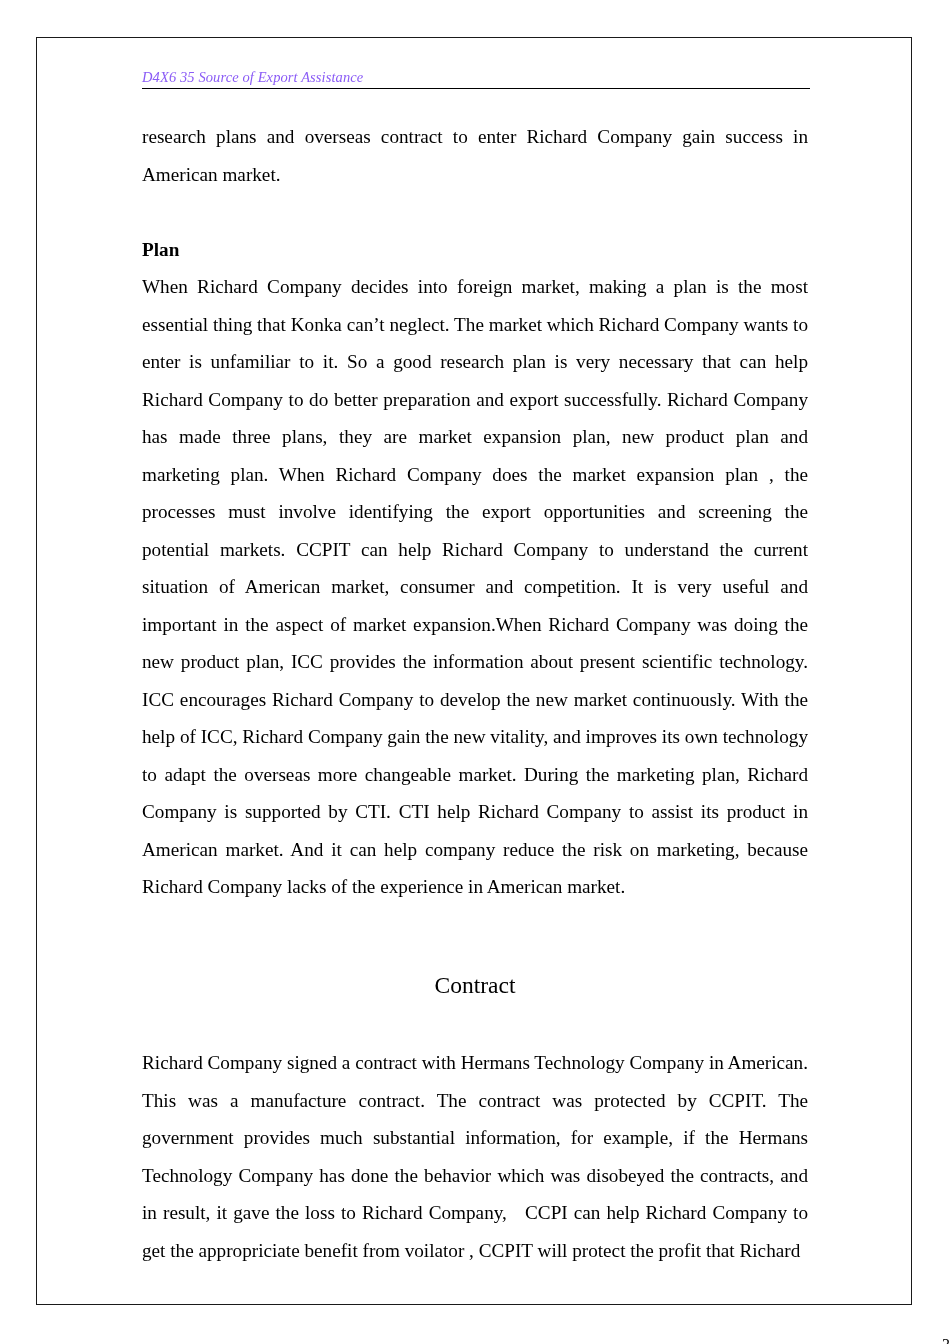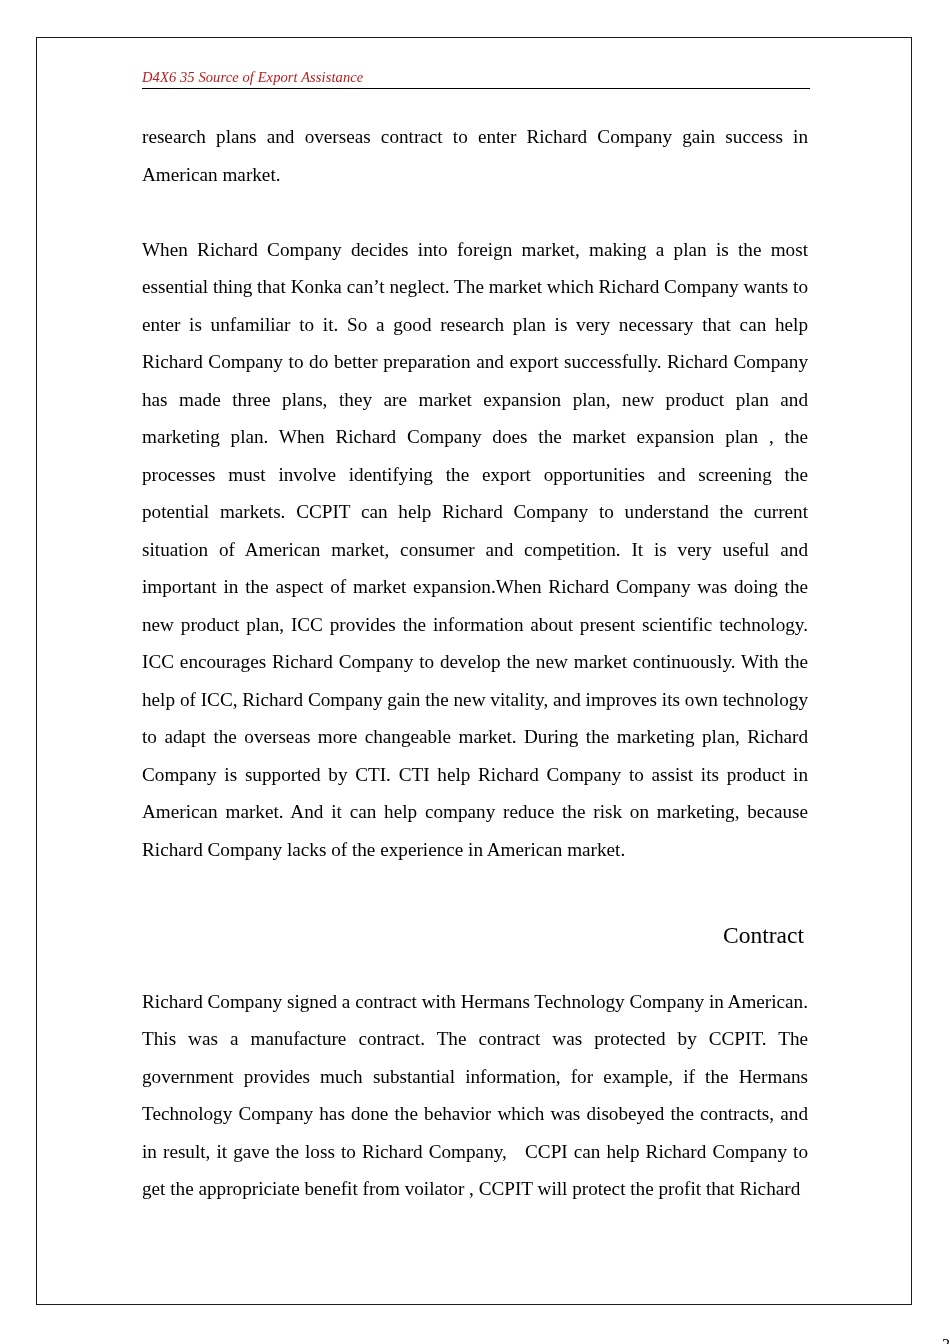--- a/index.html
+++ b/index.html
@@ -33,21 +33,21 @@
     position: absolute;
     left: 142px;
     top: 68px;
     width: 668px;
   }
   .page-header-text {
     font-style: italic;
     font-size: 14.5px;
     line-height: 19px;
     letter-spacing: 0.1px;
-    color: #b91c1c;
+    color: #8b5cf6;
     white-space: nowrap;
   }
   .page-header-rule {
     margin-top: 1px;
     width: 668px;
     height: 0;
     border-top: 1.4px solid #000000;
   }
 
   
@@ -73,25 +73,25 @@
   h3.heading-bold {
     margin: 0;
     font-size: 19.2px;
     line-height: 37.5px;
     font-weight: bold;
     text-align: left;
   }
 
   
   h2.heading-large {
-    margin: 4px;
+    margin: 16px;
     font-size: 23.5px;
     line-height: 37.5px;
     font-weight: normal;
-    text-align: right;
+    text-align: center;
   }
 
   .gap-para { height: 37.5px; }
   .gap-small { height: 24px; }
   .gap-section { height: 45px; }
 
   
   .page-number {
     position: absolute;
     left: 0;
@@ -112,20 +112,21 @@
   <div class="page-header-text">D4X6 35 Source of Export Assistance</div>
   <div class="page-header-rule"></div>
 </div>
 
 <div class="content">
 
   <p class="body-par">research plans and overseas contract to enter Richard Company gain success in American market.</p>
 
   <div class="gap-para"></div>
 
+  <h3 class="heading-bold">Plan</h3>
 
   <p class="body-par">When Richard Company decides into foreign market, making a plan is the most essential thing that Konka can’t neglect. The market which Richard Company wants to enter is unfamiliar to it. So a good research plan is very necessary that can help Richard Company to do better preparation and export successfully. Richard Company has made three plans, they are market expansion plan, new product plan and marketing plan. When Richard Company does the market expansion plan , the processes must involve identifying the export opportunities and screening the potential markets. CCPIT can help Richard Company to understand the current situation of American market, consumer and competition. It is very useful and important in the aspect of market expansion.When Richard Company was doing the new product plan, ICC provides the information about present scientific technology. ICC encourages Richard Company to develop the new market continuously. With the help of ICC, Richard Company gain the new vitality, and improves its own technology to adapt the overseas more changeable market. During the marketing plan, Richard Company is supported by CTI. CTI help Richard Company to assist its product in American market. And it can help company reduce the risk on marketing, because Richard Company lacks of the experience in American market.</p>
 
   <div class="gap-section"></div>
 
   <h2 class="heading-large">Contract</h2>
 
   <div class="gap-small"></div>
 
   <p class="body-par">Richard Company signed a contract with Hermans Technology Company in American. This was a manufacture contract. The contract was protected by CCPIT. The government provides much substantial information, for example, if the Hermans Technology Company has done the behavior which was disobeyed the contracts, and in result, it gave the loss to Richard Company,&nbsp;&nbsp; CCPI can help Richard Company to get the appropriciate benefit from voilator , CCPIT will protect the profit that Richard</p>

